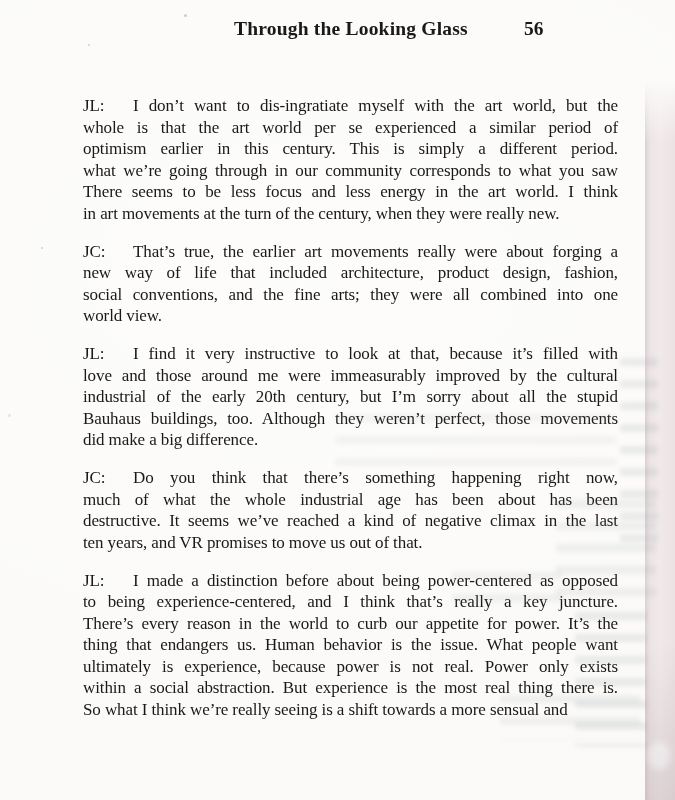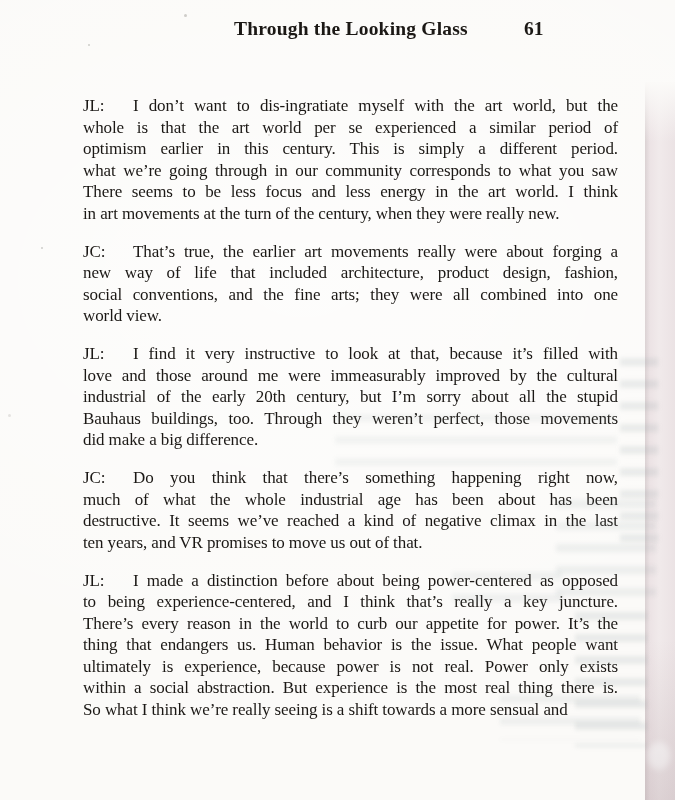--- a/index.html
+++ b/index.html
@@ -118,21 +118,21 @@
   .speck-4{left:8px;top:414px;opacity:.5;}
   .speck-5{left:268px;top:134px;width:2px;height:2px;opacity:.6;}
 </style>
 </head>
 <body>
 
 <div class="page">
 
   <div class="running-head">
     <span class="running-title">Through the Looking Glass</span>
-    <span class="page-number">61</span>
+    <span class="page-number">56</span>
   </div>
 
   <main class="text-block">
       <div class="paragraph">
         <div class="line"><span class="speaker">JL:</span>I don’t want to dis-ingratiate myself with the art world, but the</div>
         <div class="line">whole is that the art world per se experienced a similar period of</div>
         <div class="line">optimism earlier in this century.  This is simply a different period.</div>
         <div class="line">what we’re going through in our community corresponds to what you saw</div>
         <div class="line">There seems to be less focus and less energy in the art world.  I think</div>
         <div class="line last">in art movements at the turn of the century, when they were really new.</div>
@@ -140,21 +140,21 @@
       <div class="paragraph">
         <div class="line"><span class="speaker">JC:</span>That’s true, the earlier art movements really were about forging a</div>
         <div class="line">new way of life that included architecture, product design, fashion,</div>
         <div class="line">social conventions, and the fine arts; they were all combined into one</div>
         <div class="line last">world view.</div>
       </div>
       <div class="paragraph">
         <div class="line"><span class="speaker">JL:</span>I find it very instructive to look at that, because it’s filled with</div>
         <div class="line">love and those around me were immeasurably improved by the cultural</div>
         <div class="line">industrial of the early 20th century, but I’m sorry about all the stupid</div>
-        <div class="line">Bauhaus buildings, too.  Through they weren’t perfect, those movements</div>
+        <div class="line">Bauhaus buildings, too.  Although they weren’t perfect, those movements</div>
         <div class="line last">did make a big difference.</div>
       </div>
       <div class="paragraph">
         <div class="line"><span class="speaker">JC:</span>Do you think that there’s something happening right now,</div>
         <div class="line">much of what the whole industrial age has been about has been</div>
         <div class="line">destructive.  It seems we’ve reached a kind of negative climax in the last</div>
         <div class="line last">ten years, and VR promises to move us out of that.</div>
       </div>
       <div class="paragraph">
         <div class="line"><span class="speaker">JL:</span>I made a distinction before about being power-centered as opposed</div>

